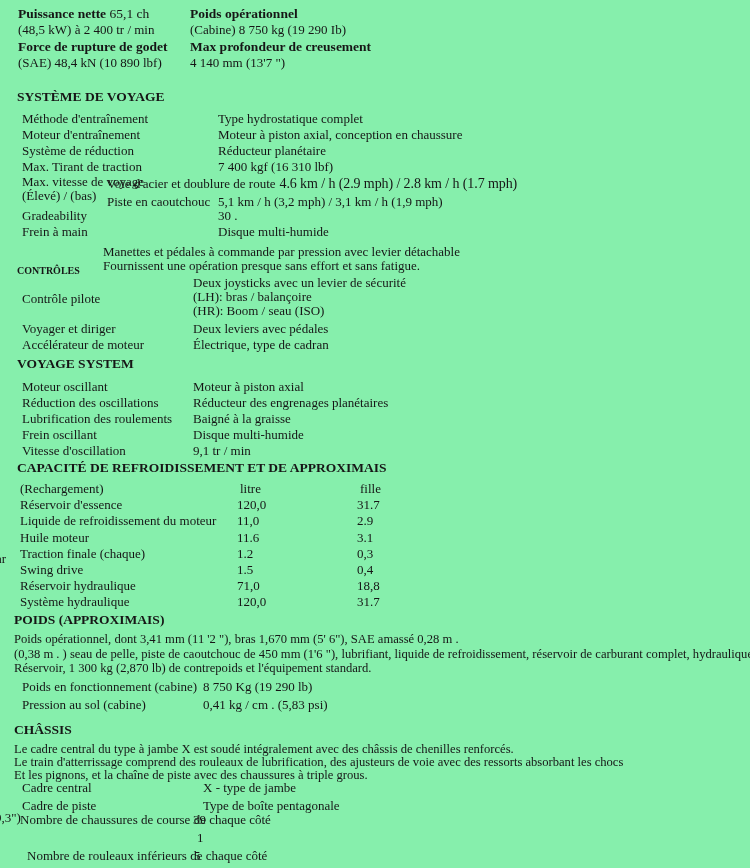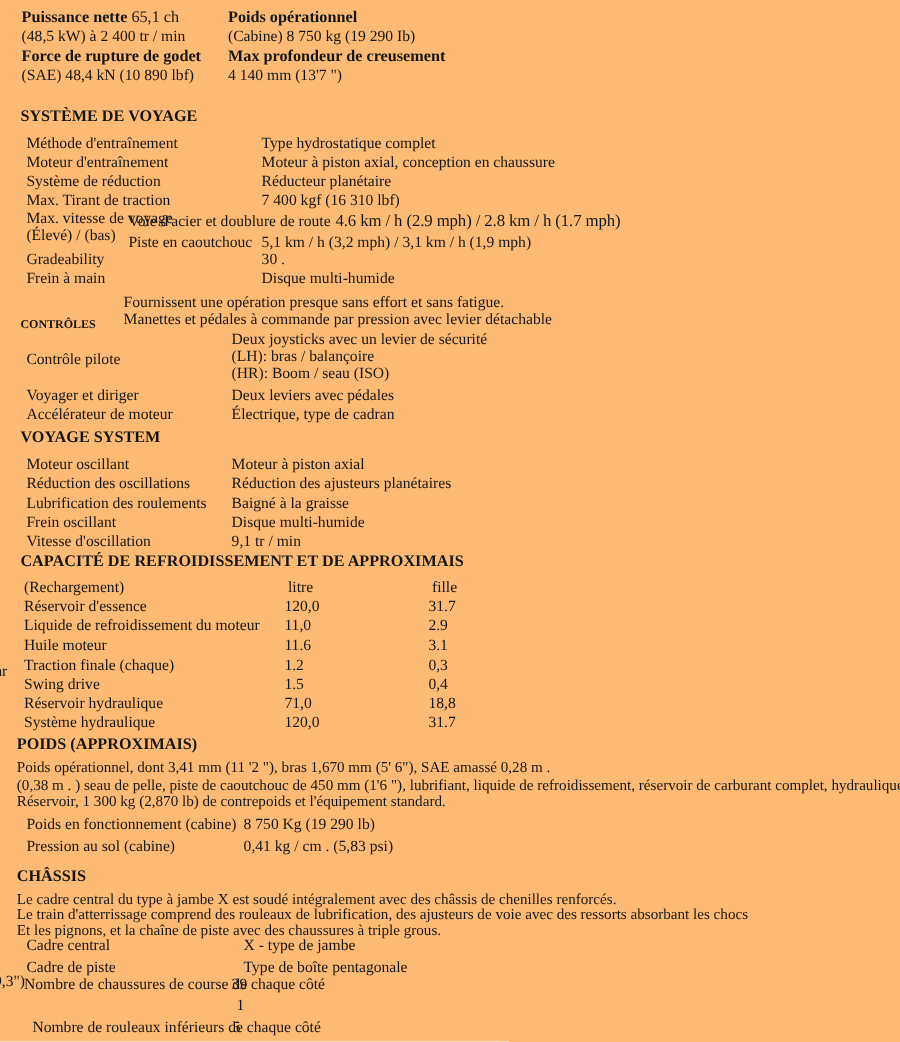--- a/index.html
+++ b/index.html
@@ -1,16 +1,16 @@
 <!DOCTYPE html>
 <html><head>
 <meta charset="utf-8">
 <style>
   html,body{margin:0;padding:0;background:#ffffff;}
-  .page{position:relative;width:750px;height:868px;background:#fdba74;overflow:hidden;
+  .page{position:relative;width:750px;height:868px;background:#86efac;overflow:hidden;
         font-family:"Liberation Serif","DejaVu Serif",serif;font-size:13px;color:#161616;}
   .abs{position:absolute;}
   .sec{position:absolute;left:14px;width:736px;}
   .hdr{font-weight:bold;font-size:13.5px;white-space:nowrap;}
   .nw{white-space:nowrap;}
   
   .topgrid{display:grid;grid-template-columns:172px auto;row-gap:2px;line-height:15.5px;}
   .tcell .t1{font-weight:bold;font-size:13.5px;white-space:nowrap;}
   .tcell .t1 .sfx{font-weight:normal;}
   .tcell .t2{font-weight:normal;white-space:nowrap;}
@@ -98,22 +98,22 @@
       <div class="srow">
           <span>Frein à main</span>
           <span>Disque multi-humide</span>
         </div>
     </div>
   </div>
 
   <div class="sec" style="top:245px;height:110px">
     <div class="hdr abs" style="left:3px;top:20px;font-size:10px">CONTRÔLES</div>
     <div class="abs" style="left:89px;top:0;line-height:14px">
+      <div class="nw">Manettes et pédales à commande par pression avec levier détachable</div>
       <div class="nw">Fournissent une opération presque sans effort et sans fatigue.</div>
-      <div class="nw">Manettes et pédales à commande par pression avec levier détachable</div>
     </div>
     <div class="abs nw" style="left:8px;top:46px">Contrôle pilote</div>
     <div class="abs" style="left:179px;top:31px;line-height:14px">
       <div class="nw">Deux joysticks avec un levier de sécurité</div>
       <div class="nw">(LH): bras / balançoire</div>
       <div class="nw">(HR): Boom / seau (ISO)</div>
     </div>
     <div class="abs" style="left:0;top:76px;width:736px">
       <div class="crow">
           <span>Voyager et diriger</span>
@@ -128,21 +128,21 @@
 
   <div class="sec" style="top:356px;height:104px">
     <div class="hdr abs" style="left:3px;top:0">VOYAGE SYSTEM</div>
     <div class="abs" style="left:0;top:23px;width:736px">
       <div class="crow">
           <span>Moteur oscillant</span>
           <span>Moteur à piston axial</span>
         </div>
       <div class="crow">
           <span>Réduction des oscillations</span>
-          <span>Réduction des ajusteurs planétaires</span>
+          <span>Réducteur des engrenages planétaires</span>
         </div>
       <div class="crow">
           <span>Lubrification des roulements</span>
           <span>Baigné à la graisse</span>
         </div>
       <div class="crow">
           <span>Frein oscillant</span>
           <span>Disque multi-humide</span>
         </div>
       <div class="crow">

